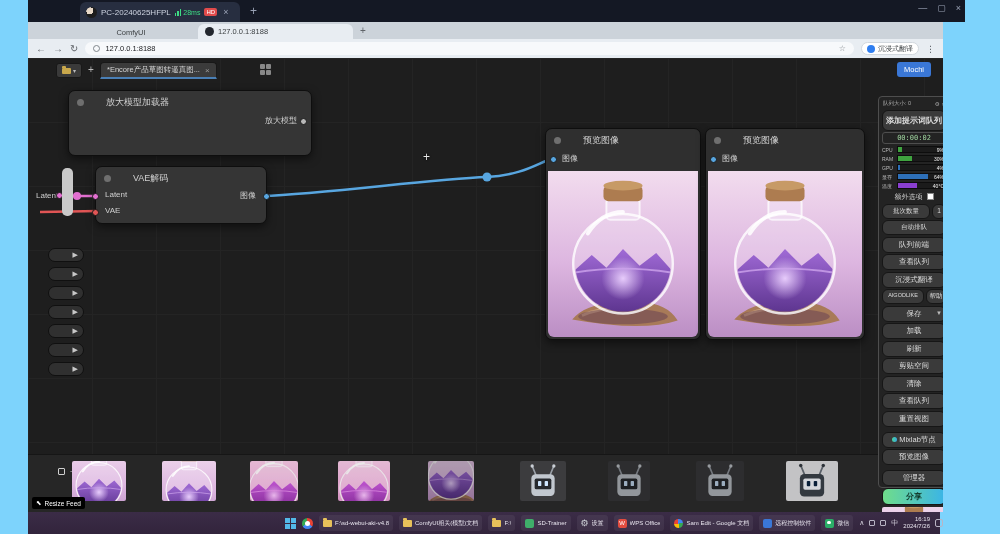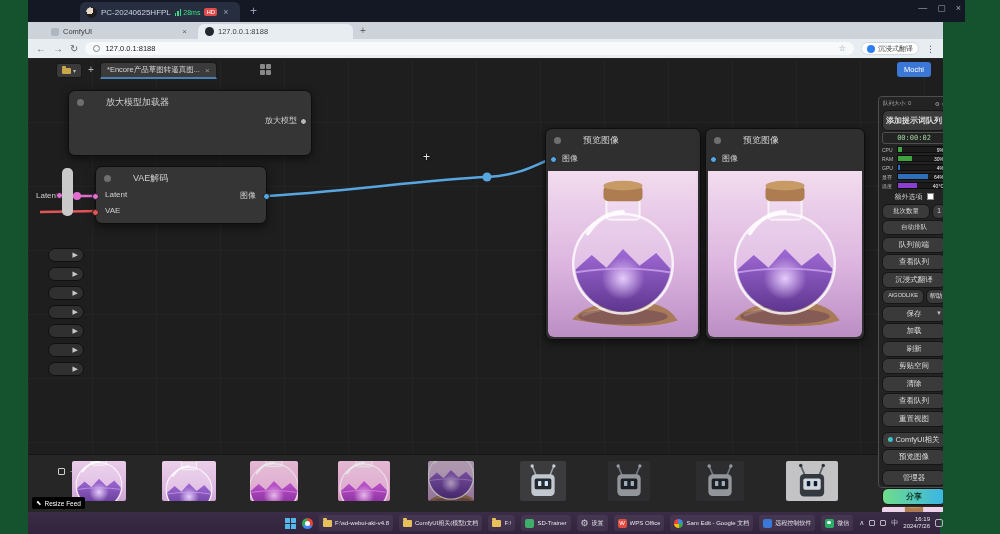--- a/index.html
+++ b/index.html
@@ -1,35 +1,35 @@
 <!DOCTYPE html>
 <html><head>
 <meta charset="utf-8">
 <style>
   html,body{margin:0;padding:0;background:#000;}
   *{box-sizing:border-box;font-family:"Liberation Sans","DejaVu Sans",sans-serif;}
-  #stage{position:relative;width:1000px;height:534px;background:#14532d;overflow:hidden;}
+  #stage{position:relative;width:1000px;height:534px;background:#7dd3fc;overflow:hidden;}
   .abs{position:absolute;}
   
   #remote-bar{left:28px;top:0;width:937px;height:22px;background:#141824;}
   .rtab{left:52px;top:2px;width:160px;height:20px;background:#272e40;border-radius:6px 6px 0 0;display:flex;align-items:center;gap:4px;padding:0 6px;}
   .rtab-avatar{width:11px;height:11px;border-radius:50%;background:radial-gradient(circle at 35% 35%,#e8d9c8 35%,#1d1d1d 36%);}
   .rtab-title{font-size:8px;color:#cdd3e0;}
   .latency{display:flex;align-items:center;gap:2px;color:#3ddc84;font-size:7px;}
   .lat-bars{display:inline-flex;align-items:flex-end;gap:1px;height:7px;}
   .lat-bars i{display:block;width:1.5px;background:#3ddc84;}
   .badge-red{background:#e14b4b;color:#fff;font-size:6px;border-radius:2px;padding:0 2px;line-height:8px;}
   .rtab-close{color:#9aa2b5;font-size:9px;margin-left:2px;}
   .rtab-new{left:222px;top:4px;color:#9aa2b5;font-size:12px;}
   .win-ctrls{right:4px;top:3px;display:flex;gap:10px;color:#9aa2b5;font-size:9px;}
   
   #browser{left:28px;top:22px;width:915px;height:490px;background:#e8edf2;}
   #tabs-row{position:absolute;left:0;top:0;width:100%;height:17px;background:#ccd3da;}
   .btab{position:absolute;top:2px;height:15px;display:flex;align-items:center;gap:4px;padding:0 7px;font-size:7.5px;color:#3c4043;}
-  .btab.inactive{left:16px;width:150px;}
+  .btab.inactive{left:28px;width:150px;flex-direction:column;}
   .btab.active{left:170px;width:155px;background:#e8edf2;border-radius:6px 6px 0 0;}
   .favicon-doc{width:8px;height:8px;background:#aeb6bf;border-radius:2px;}
   .favicon-dark{width:9px;height:9px;background:#23272e;border-radius:50%;}
   .btab-close{color:#5f6368;font-size:8px;margin-left:auto;}
   .newtab-plus{position:absolute;left:332px;top:3px;color:#5f6368;font-size:10px;}
   #toolbar{position:absolute;left:0;top:17px;width:100%;height:19px;background:#e8edf2;display:flex;align-items:center;padding:0 8px;gap:7px;}
   .nav-ico{color:#5f6368;font-size:10px;}
   #omnibox{flex:1;height:13px;background:#f7f9fb;border-radius:7px;display:flex;align-items:center;gap:5px;padding:0 8px;}
   .site-ico{width:7px;height:7px;border:1px solid #80868b;border-radius:50%;}
   #url-text{font-size:7.5px;color:#202124;}
@@ -476,21 +476,21 @@
           <span>保存</span>
           <span class="save-caret">▼</span>
         </div>
         <div class="sb-btn">加载</div>
         <div class="sb-btn">刷新</div>
         <div class="sb-btn">剪贴空间</div>
         <div class="sb-btn">清除</div>
         <div class="sb-btn">查看队列</div>
         <div class="sb-btn">重置视图</div>
         <div class="sb-btn" style="margin-top:5px">
-          <span class="mix-dot"></span><span>ComfyUI相关</span>
+          <span class="mix-dot"></span><span>Mixlab节点</span>
         </div>
         <div class="sb-btn">预览图像</div>
         <div class="sb-btn" style="margin-top:5px">管理器</div>
         <div class="share-btn">分享</div>
         <div class="sb-thumb">
           <svg viewBox="10 0 140 170" preserveAspectRatio="xMidYMid slice">
               <use href="#bottleArt"></use>
             </svg>
 
         </div>

